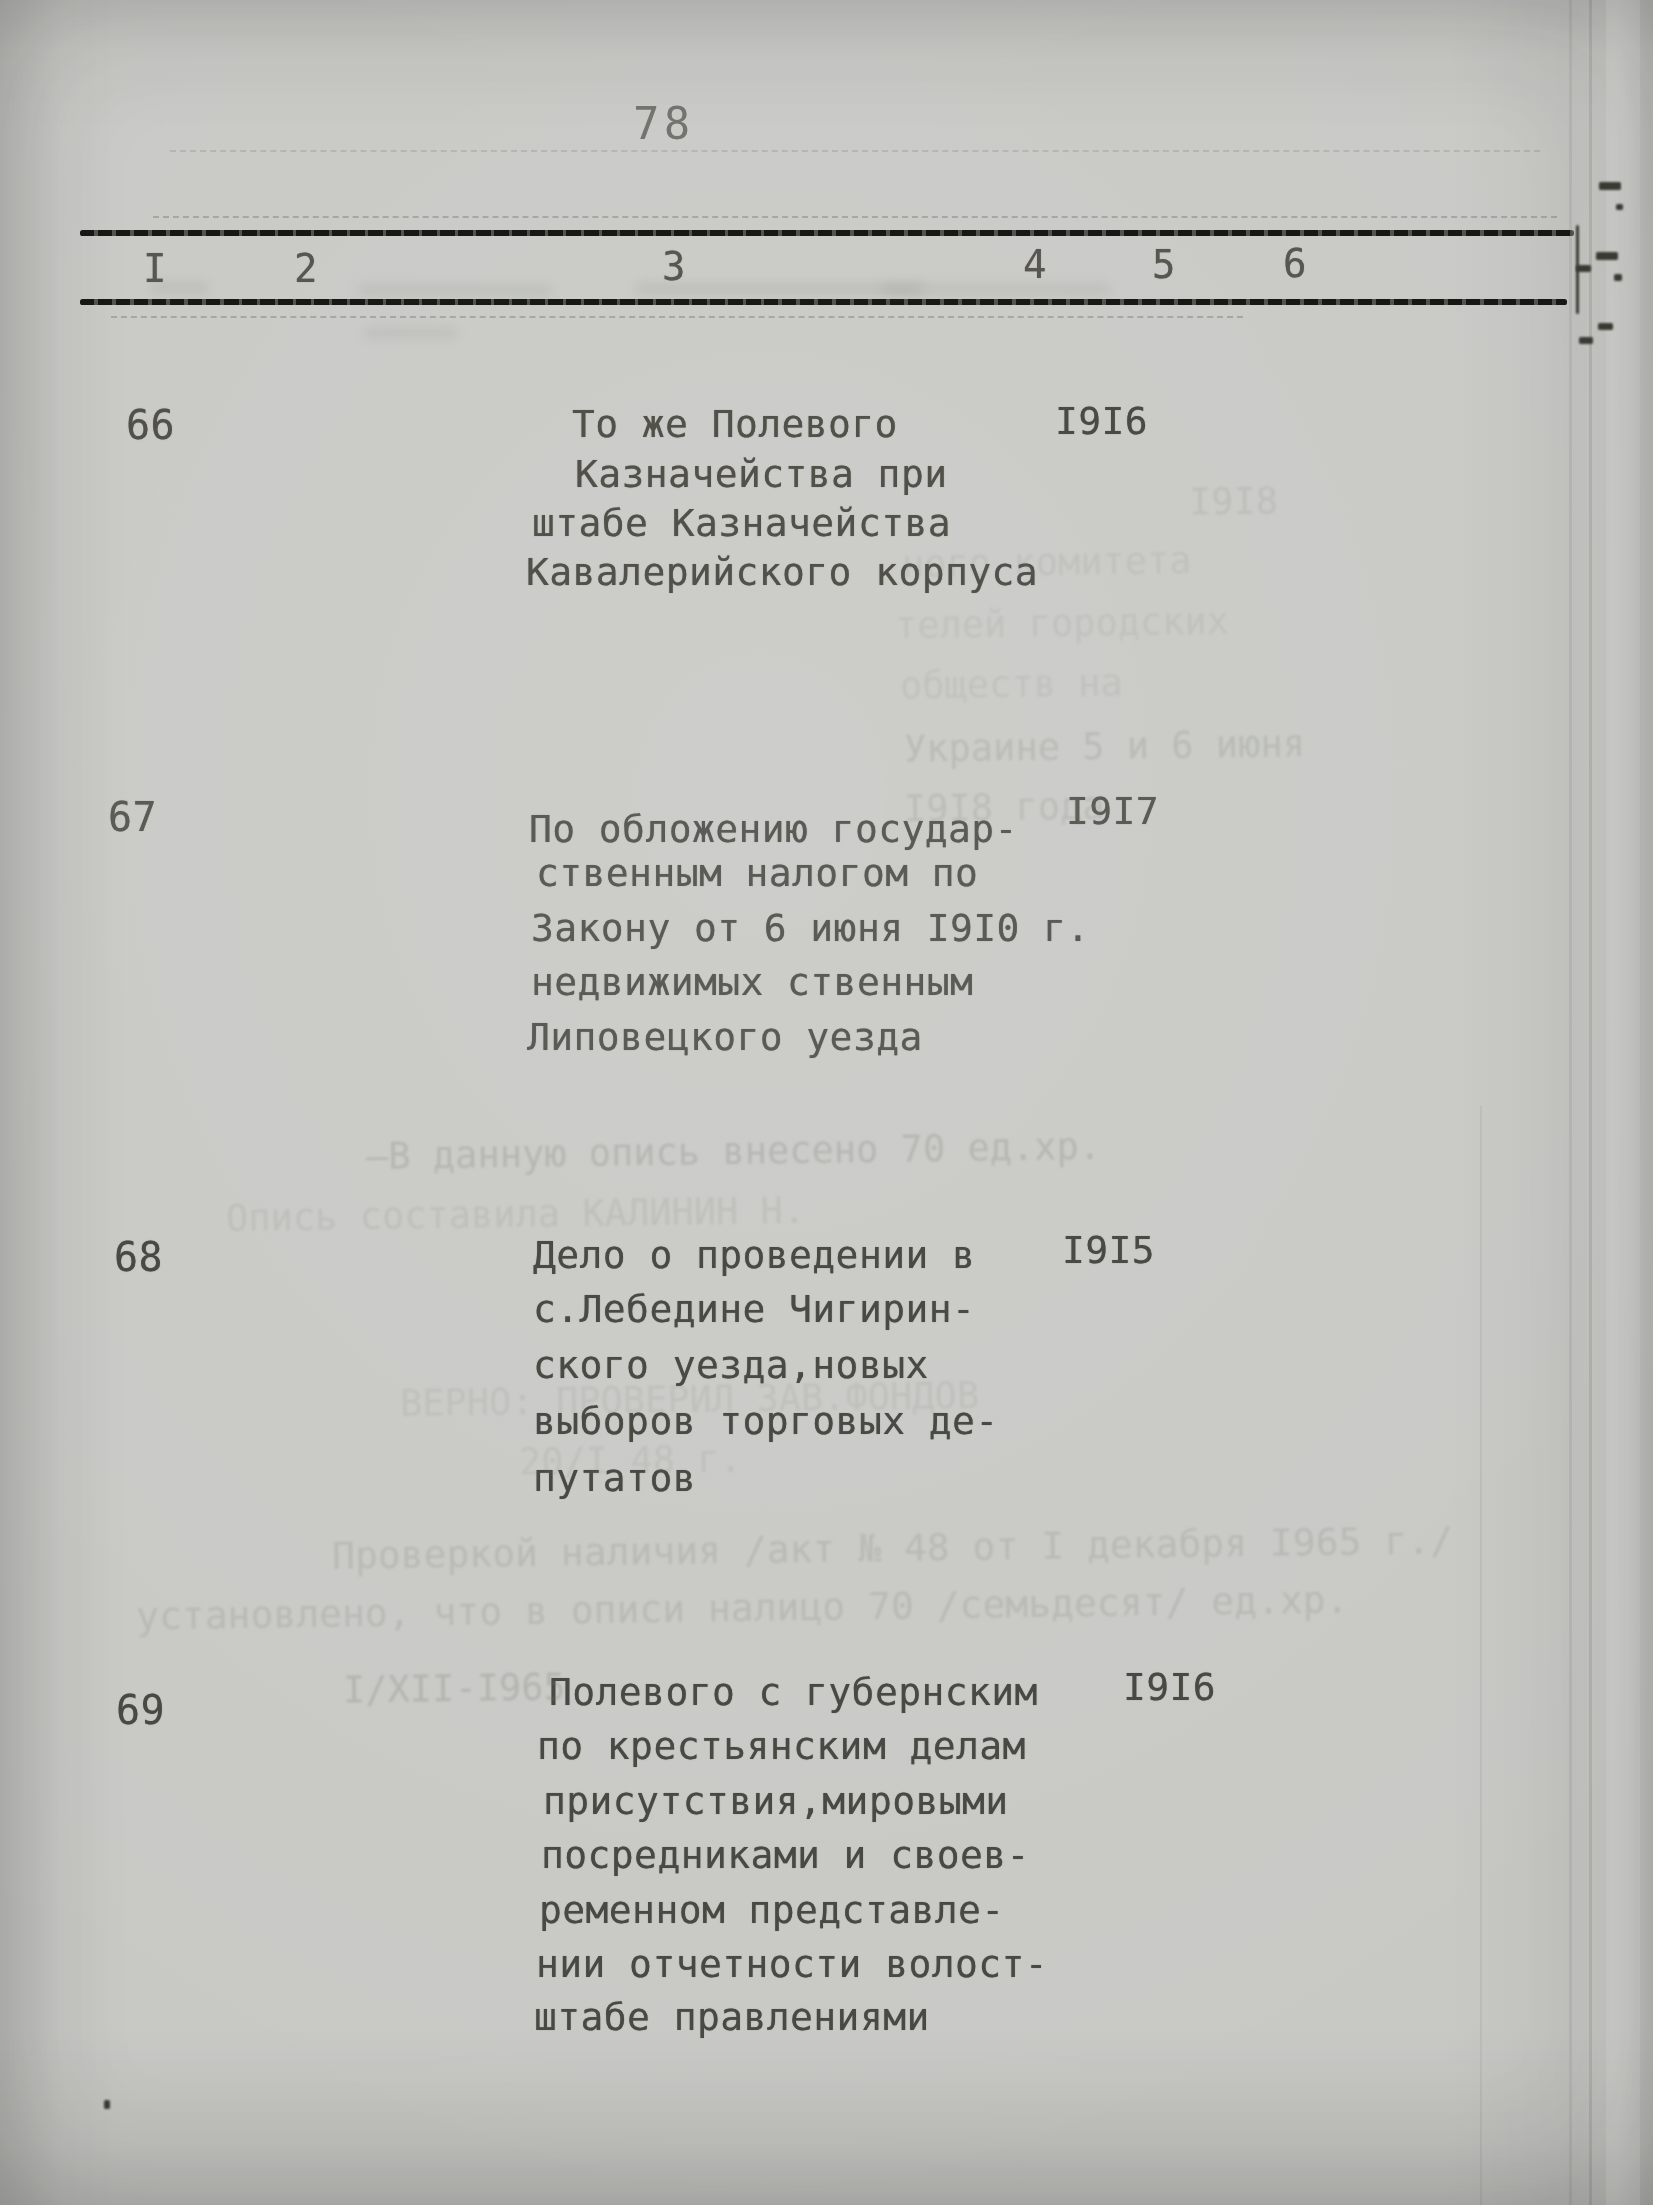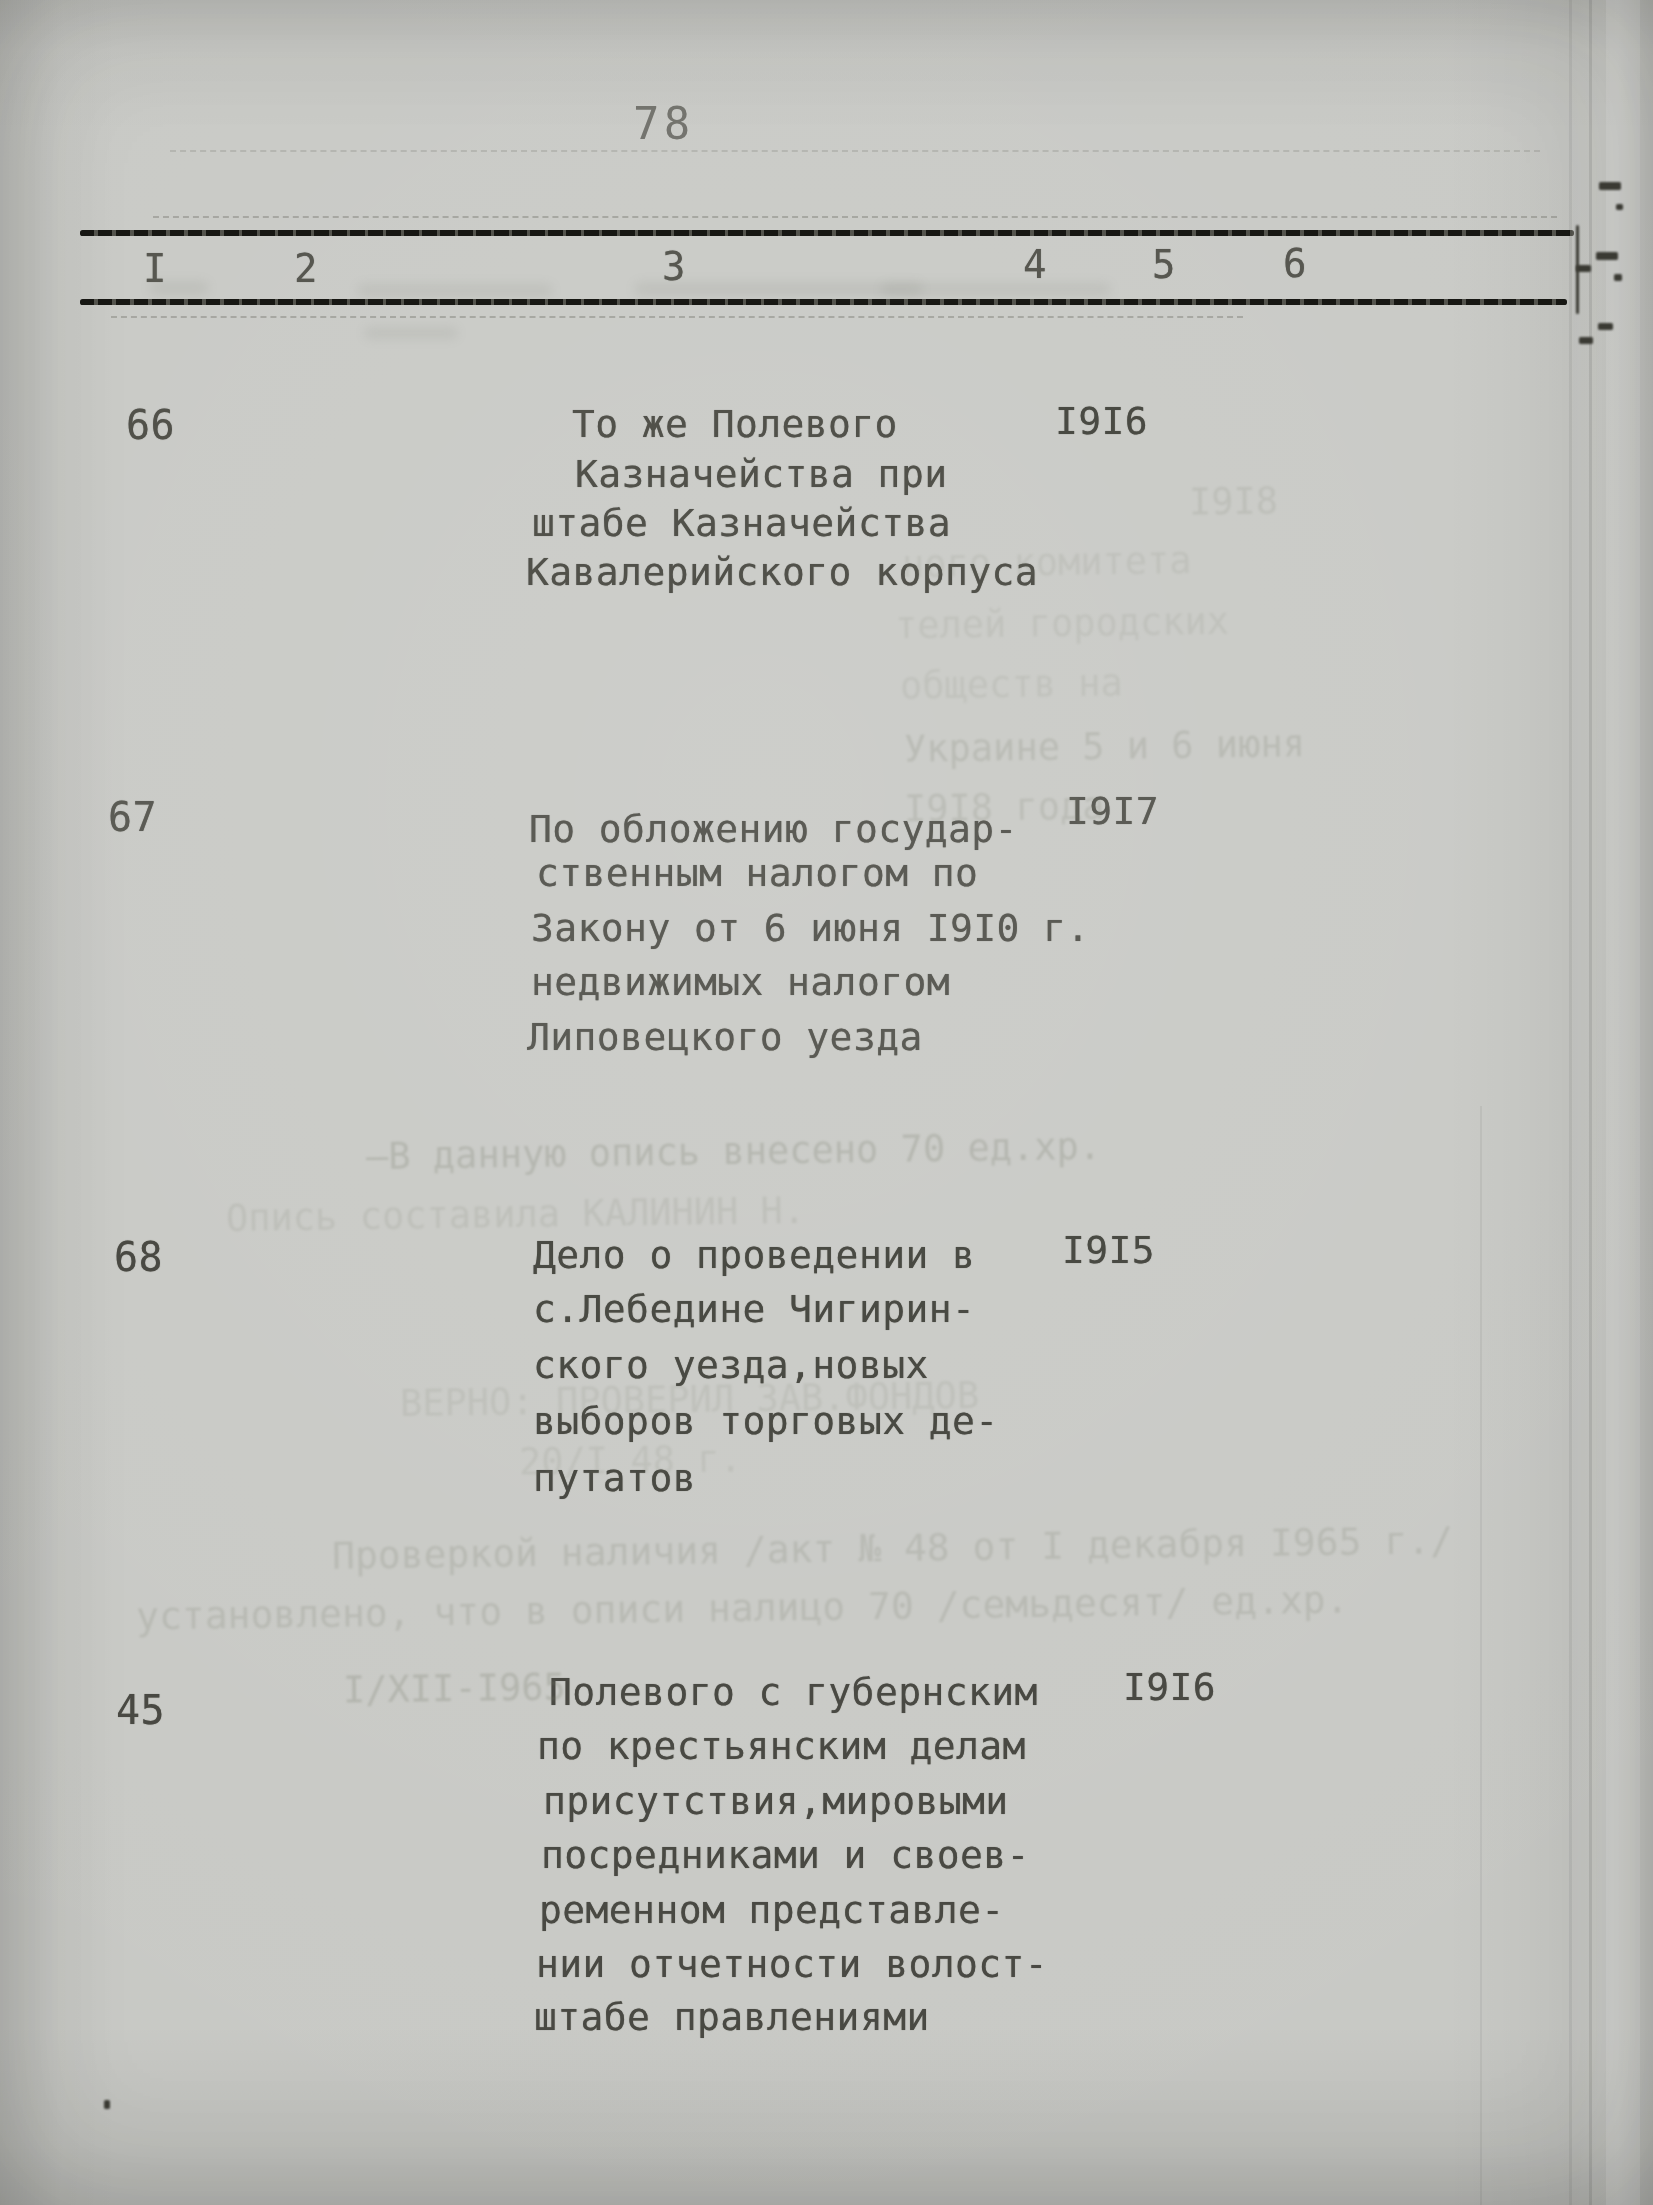--- a/index.html
+++ b/index.html
@@ -87,37 +87,37 @@
     <div class="t mid" style="left:532px;top:502px">штабе Казначейства</div>
     <div class="t mid" style="left:526px;top:551px">Кавалерийского корпуса</div>
     <div class="t" style="left:1055px;top:400px">I9I6</div>
   </div>
 
   <div>
     <div class="t num dim" style="left:108px;top:795px">67</div>
     <div class="t dim" style="left:529px;top:808px">По обложению государ-</div>
     <div class="t dim" style="left:536px;top:852px">ственным налогом по</div>
     <div class="t dim" style="left:531px;top:907px">Закону от 6 июня I9I0 г.</div>
-    <div class="t dim" style="left:531px;top:961px">недвижимых налогом</div>
+    <div class="t dim" style="left:531px;top:961px">недвижимых ственным</div>
     <div class="t dim" style="left:527px;top:1016px">Липовецкого уезда</div>
     <div class="t dim" style="left:1066px;top:790px">I9I7</div>
   </div>
 
   <div>
     <div class="t num" style="left:114px;top:1235px">68</div>
     <div class="t" style="left:533px;top:1234px">Дело о проведении в</div>
     <div class="t" style="left:533px;top:1288px">с.Лебедине Чигирин-</div>
     <div class="t" style="left:533px;top:1344px">ского уезда,новых</div>
     <div class="t" style="left:533px;top:1400px">выборов торговых де-</div>
     <div class="t" style="left:533px;top:1457px">путатов</div>
     <div class="t" style="left:1062px;top:1229px">I9I5</div>
   </div>
 
   <div>
-    <div class="t num" style="left:116px;top:1688px">45</div>
+    <div class="t num" style="left:116px;top:1688px">69</div>
     <div class="t" style="left:549px;top:1671px">Полевого с губернским</div>
     <div class="t" style="left:537px;top:1725px">по крестьянским делам</div>
     <div class="t" style="left:543px;top:1780px">присутствия,мировыми</div>
     <div class="t" style="left:541px;top:1834px">посредниками и своев-</div>
     <div class="t" style="left:539px;top:1889px">ременном представле-</div>
     <div class="t" style="left:536px;top:1943px">нии отчетности волост-</div>
     <div class="t" style="left:534px;top:1996px">штабе правлениями</div>
     <div class="t" style="left:1123px;top:1666px">I9I6</div>
   </div>
 

